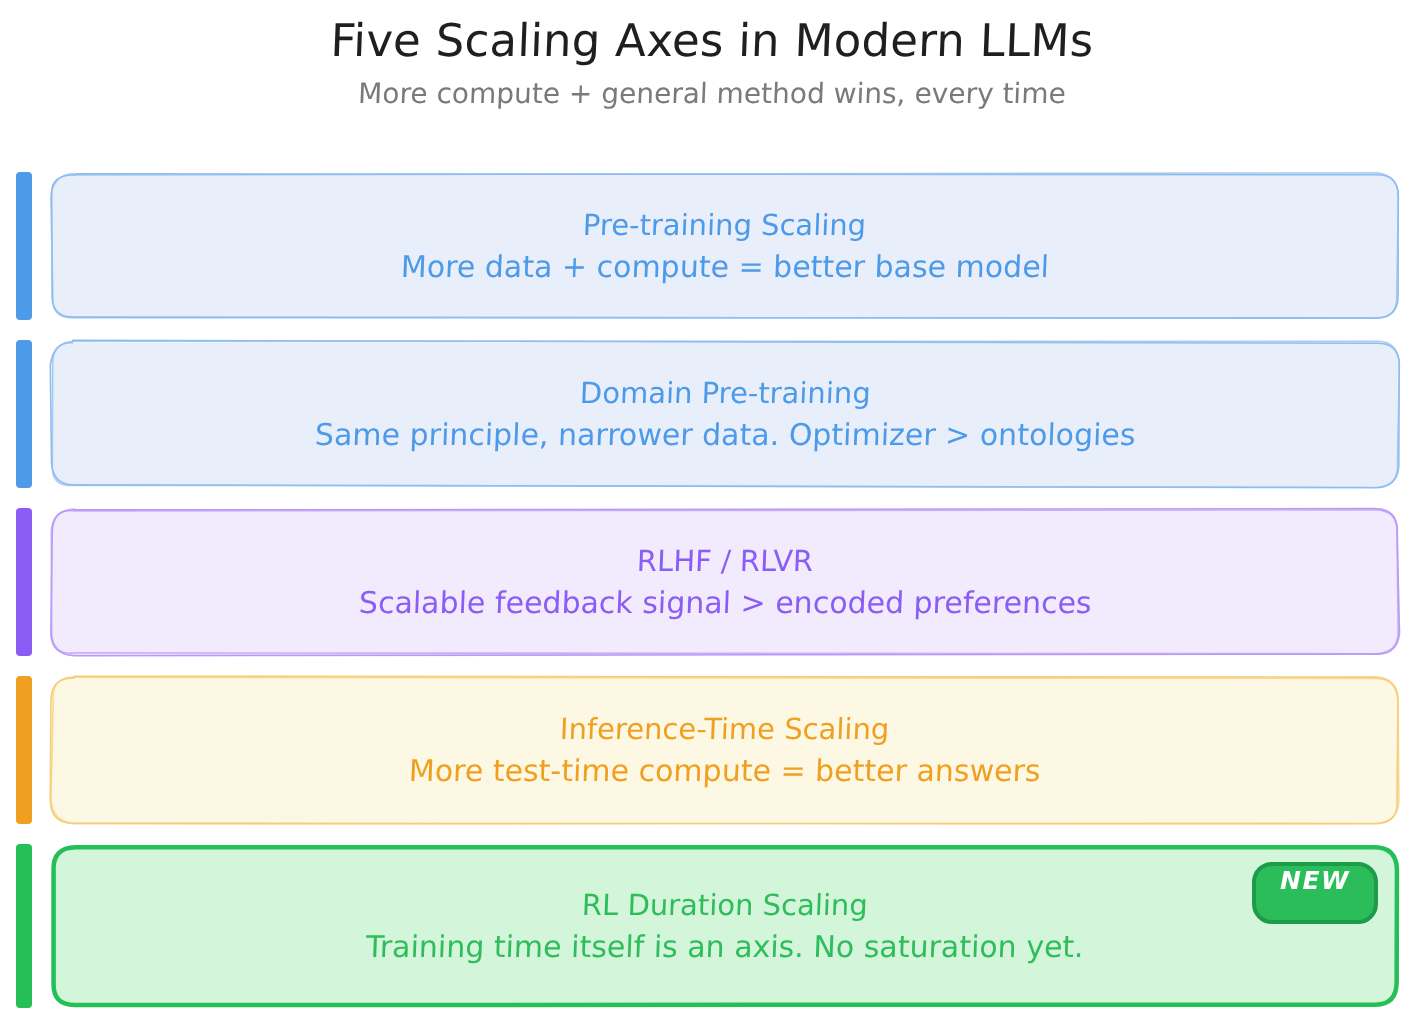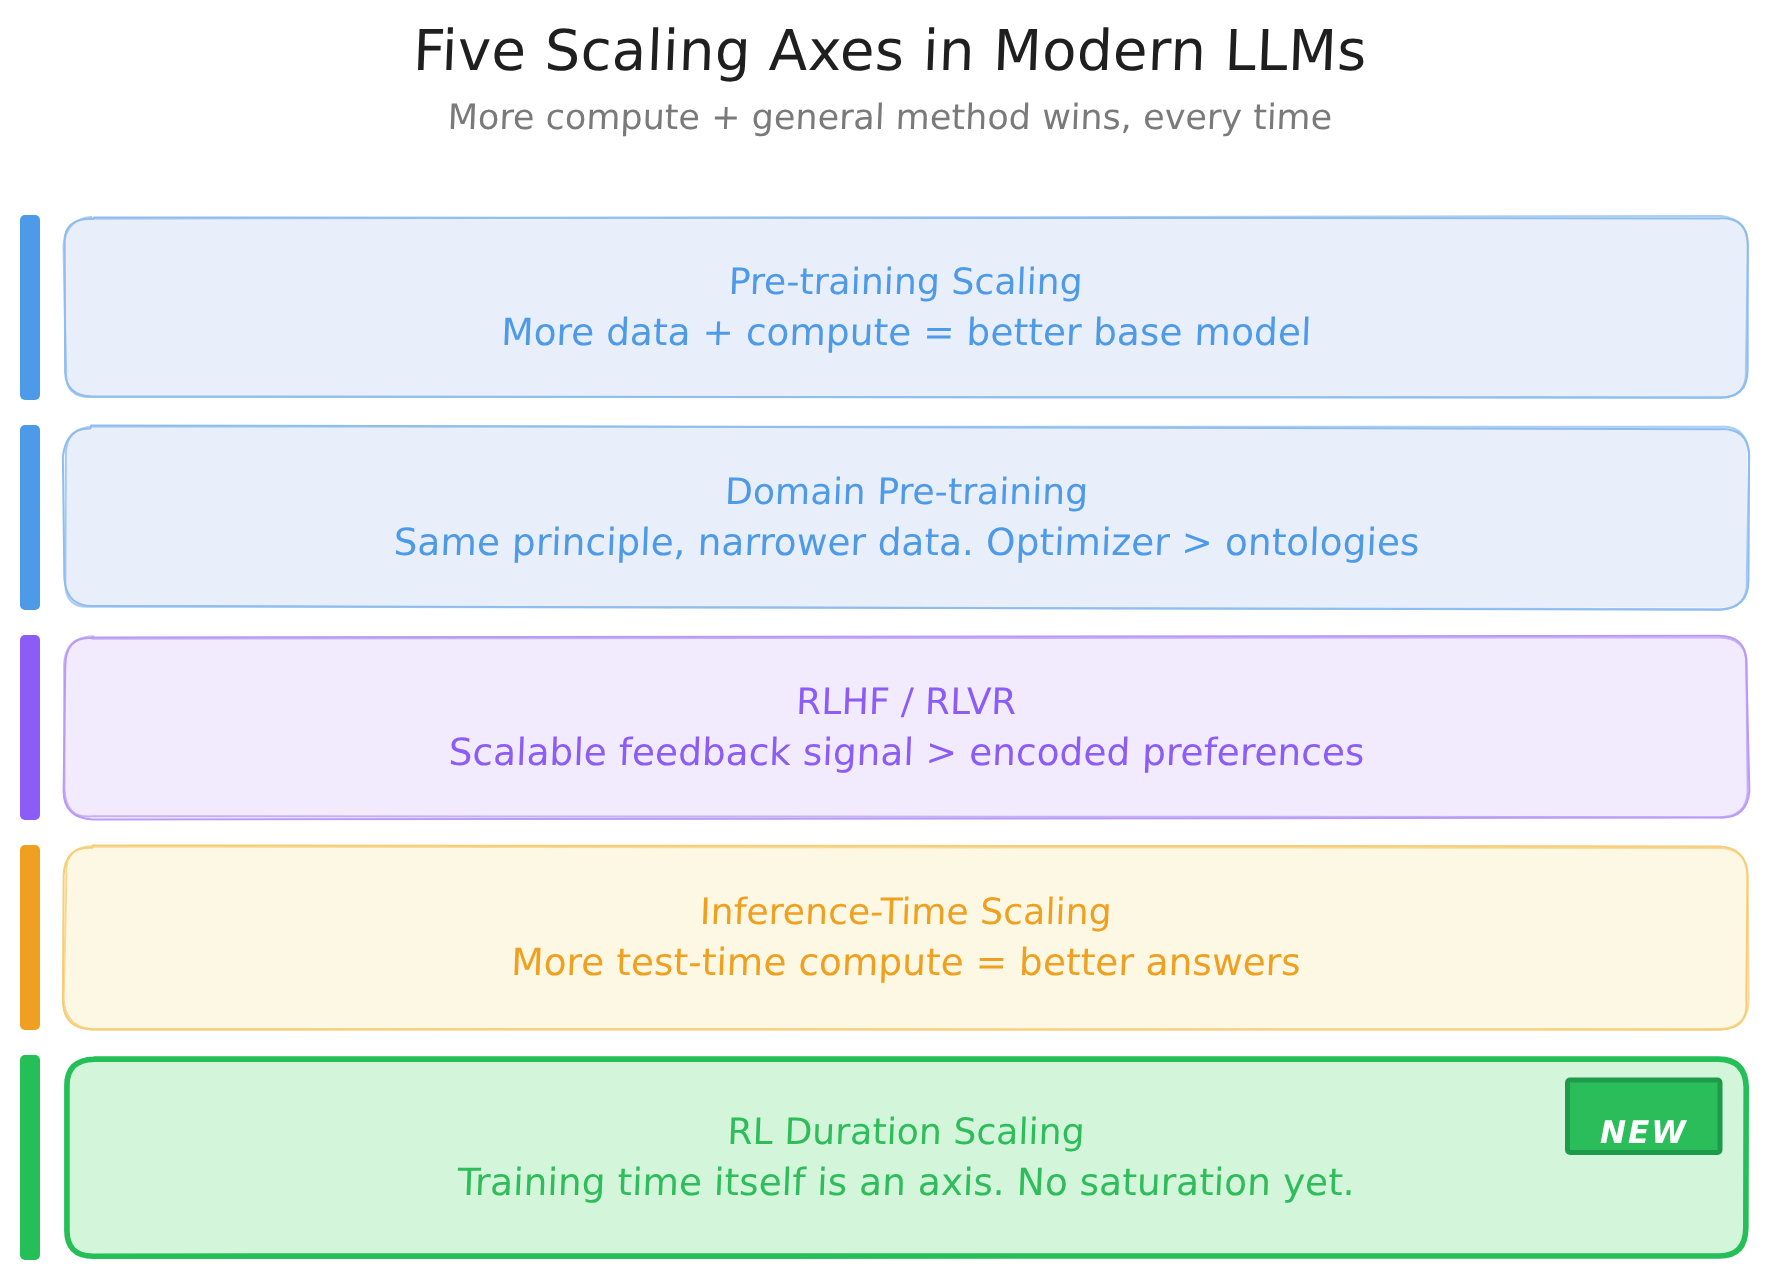--- a/index.html
+++ b/index.html
@@ -98,23 +98,23 @@
     margin: 5px 0 0 0;
   }
 
   
   #new-badge {
     position: absolute;
     right: 22px;
     top: 18px;
     width: 118px;
     height: 54px;
-    border-radius: 4px;
+    border-radius: 20px;
     display: flex;
-    align-items: flex-end;
+    align-items: flex-start;
     justify-content: center;
   }
   #new-badge-label {
     font-family: "DejaVu Sans", sans-serif;
     font-style: italic;
     font-weight: 700;
     font-size: 25px;
     letter-spacing: 1.5px;
     color: #ffffff;
   }

